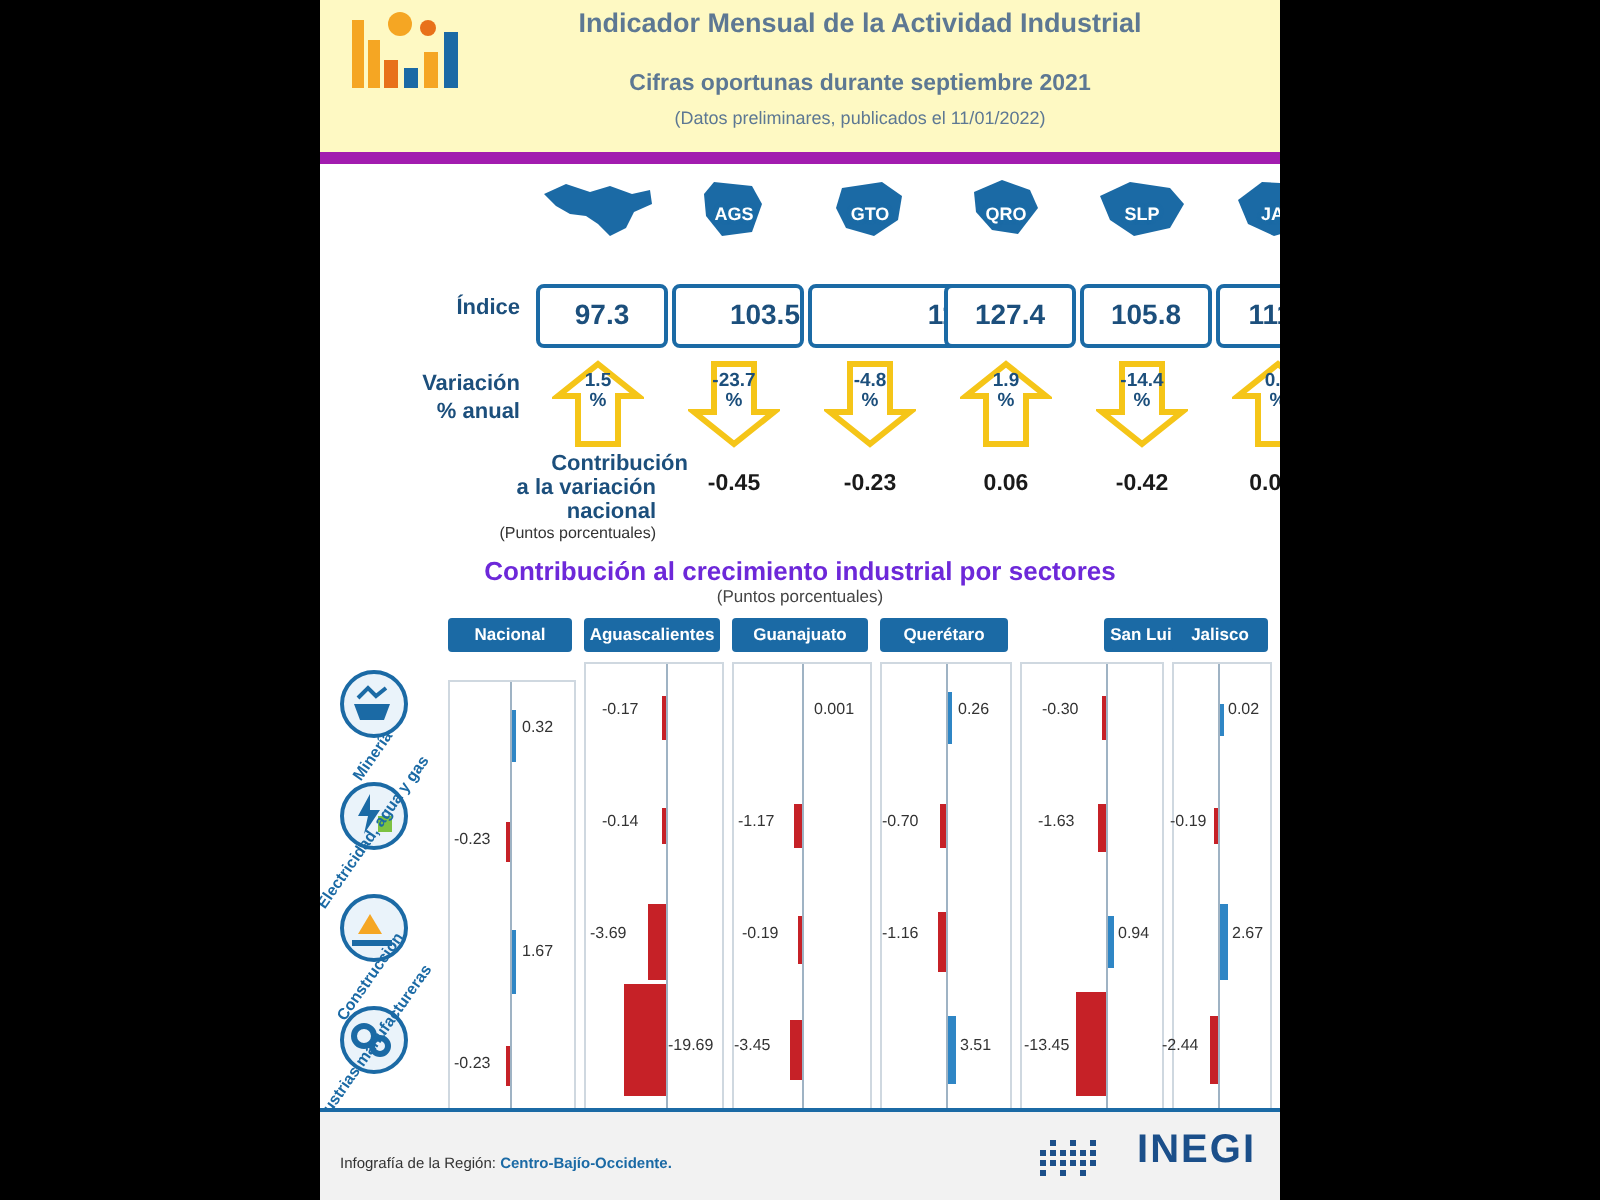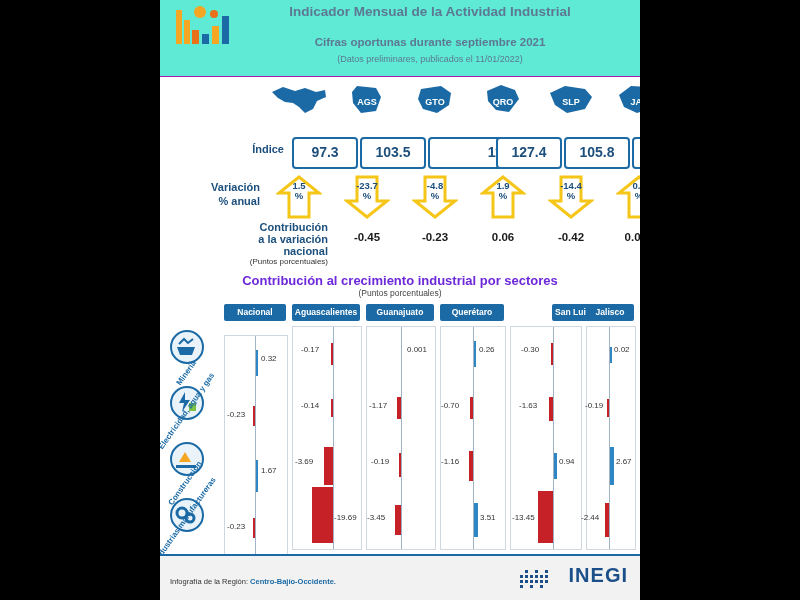--- a/index.html
+++ b/index.html
@@ -1,18 +1,18 @@
 <!DOCTYPE html>
 <html><head>
 <meta charset="utf-8">
 <style>
   html,body{margin:0;padding:0;background:#000;}
   body{width:800px;height:600px;overflow:hidden;font-family:"Liberation Sans",sans-serif;}
   #sheet{position:absolute;left:160px;top:0;width:480px;height:600px;background:#ffffff;overflow:hidden;}
-  .hdr{position:relative;height:76px;background:#5eead4;border-bottom:1px solid #a21caf;text-decoration:underline;}
+  .hdr{position:relative;height:76px;background:#fef9c3;border-bottom:6px solid #a21caf;text-decoration:underline;}
   .hdr-title{position:absolute;left:60px;top:4px;width:420px;text-align:center;color:#5d7893;font-size:13.5px;font-weight:bold;line-height:15px;}
   .hdr-sub{position:absolute;left:60px;top:36px;width:420px;text-align:center;color:#5d7893;font-size:11.5px;font-weight:bold;}
   .hdr-note{position:absolute;left:60px;top:54px;width:420px;text-align:center;color:#5d7893;font-size:9px;}
   .logo{position:absolute;left:14px;top:4px;width:62px;height:62px;}
   .logo i{position:absolute;display:block;background:#f5a623;}
   .maps{position:relative;height:50px;}
   .mapcell{position:absolute;top:0;width:62px;text-align:center;}
   .mapshape{position:relative;height:34px;}
   .mapshape svg{display:block;margin:0 auto;}
   .maplbl{position:absolute;left:0;right:0;top:14px;color:#ffffff;font-size:9px;font-weight:bold;text-shadow:0 0 2px #1a6fa8;}
@@ -106,24 +106,24 @@
     <div class="mapcell" style="left:448px;">
       <div class="mapshape">
         <svg width="52" height="34" viewBox="0 0 52 34">
             <path d="M6 12 L18 3 L36 4 L46 12 L40 25 L24 30 L11 24 Z" fill="#1b6aa5"></path>
           </svg>
         <div class="maplbl">JAL</div>
       </div>
     </div>
   </div>
 
-  <div style="position:relative;height:34px;margin-top:4px;margin-left:24px;">
+  <div style="position:relative;height:34px;margin-top:4px;">
     <div class="rowlabel" style="left:10px;top:6px;width:90px;">Índice</div>
     <div class="idxbox" style="left:108px;">97.3</div>
-    <div class="idxbox" style="left:176px;">103.5</div>
+    <div class="idxbox" style="left:176px;text-align:right;">103.5</div>
     <div class="idxbox" style="left:244px;padding-left:44px;">110.6</div>
     <div class="idxbox" style="left:312px;">127.4</div>
     <div class="idxbox" style="left:380px;">105.8</div>
     <div class="idxbox" style="left:448px;">111.3</div>
   </div>
 
   <div style="position:relative;height:46px;margin-top:4px;">
     <div class="rowlabel" style="left:4px;top:6px;width:96px;">Variación</div>
     <div class="rowlabel" style="left:4px;top:20px;width:96px;">% anual</div>
 
@@ -159,21 +159,21 @@
     </div>
     <div class="arrow" style="left:456px;">
       <svg width="46" height="44" viewBox="0 0 46 44">
           <path d="M23 2 L43 18 L33 18 L33 42 L13 42 L13 18 L3 18 Z" fill="#ffffff" stroke="#f5c518" stroke-width="3"></path>
         </svg>
       <div class="av"><span>0.1</span><br><span>%</span></div>
     </div>
   </div>
 
   <div style="position:relative;height:40px;">
-    <div class="rowlabel" style="left:0px;top:0px;width:168px;">Contribución</div>
+    <div class="rowlabel" style="left:16px;top:0px;width:168px;">Contribución</div>
     <div class="rowlabel" style="left:0px;top:12px;width:168px;">a la variación</div>
     <div class="rowlabel" style="left:0px;top:24px;width:168px;">nacional</div>
     <div class="rowlabel" style="left:0px;top:36px;width:168px;font-size:8px;font-weight:normal;color:#333;">(Puntos porcentuales)</div>
     <div class="contrib" style="left:176px;top:10px;">-0.45</div>
     <div class="contrib" style="left:244px;top:10px;">-0.23</div>
     <div class="contrib" style="left:312px;top:10px;">0.06</div>
     <div class="contrib" style="left:380px;top:10px;">-0.42</div>
     <div class="contrib" style="left:448px;top:10px;">0.004</div>
   </div>
 

